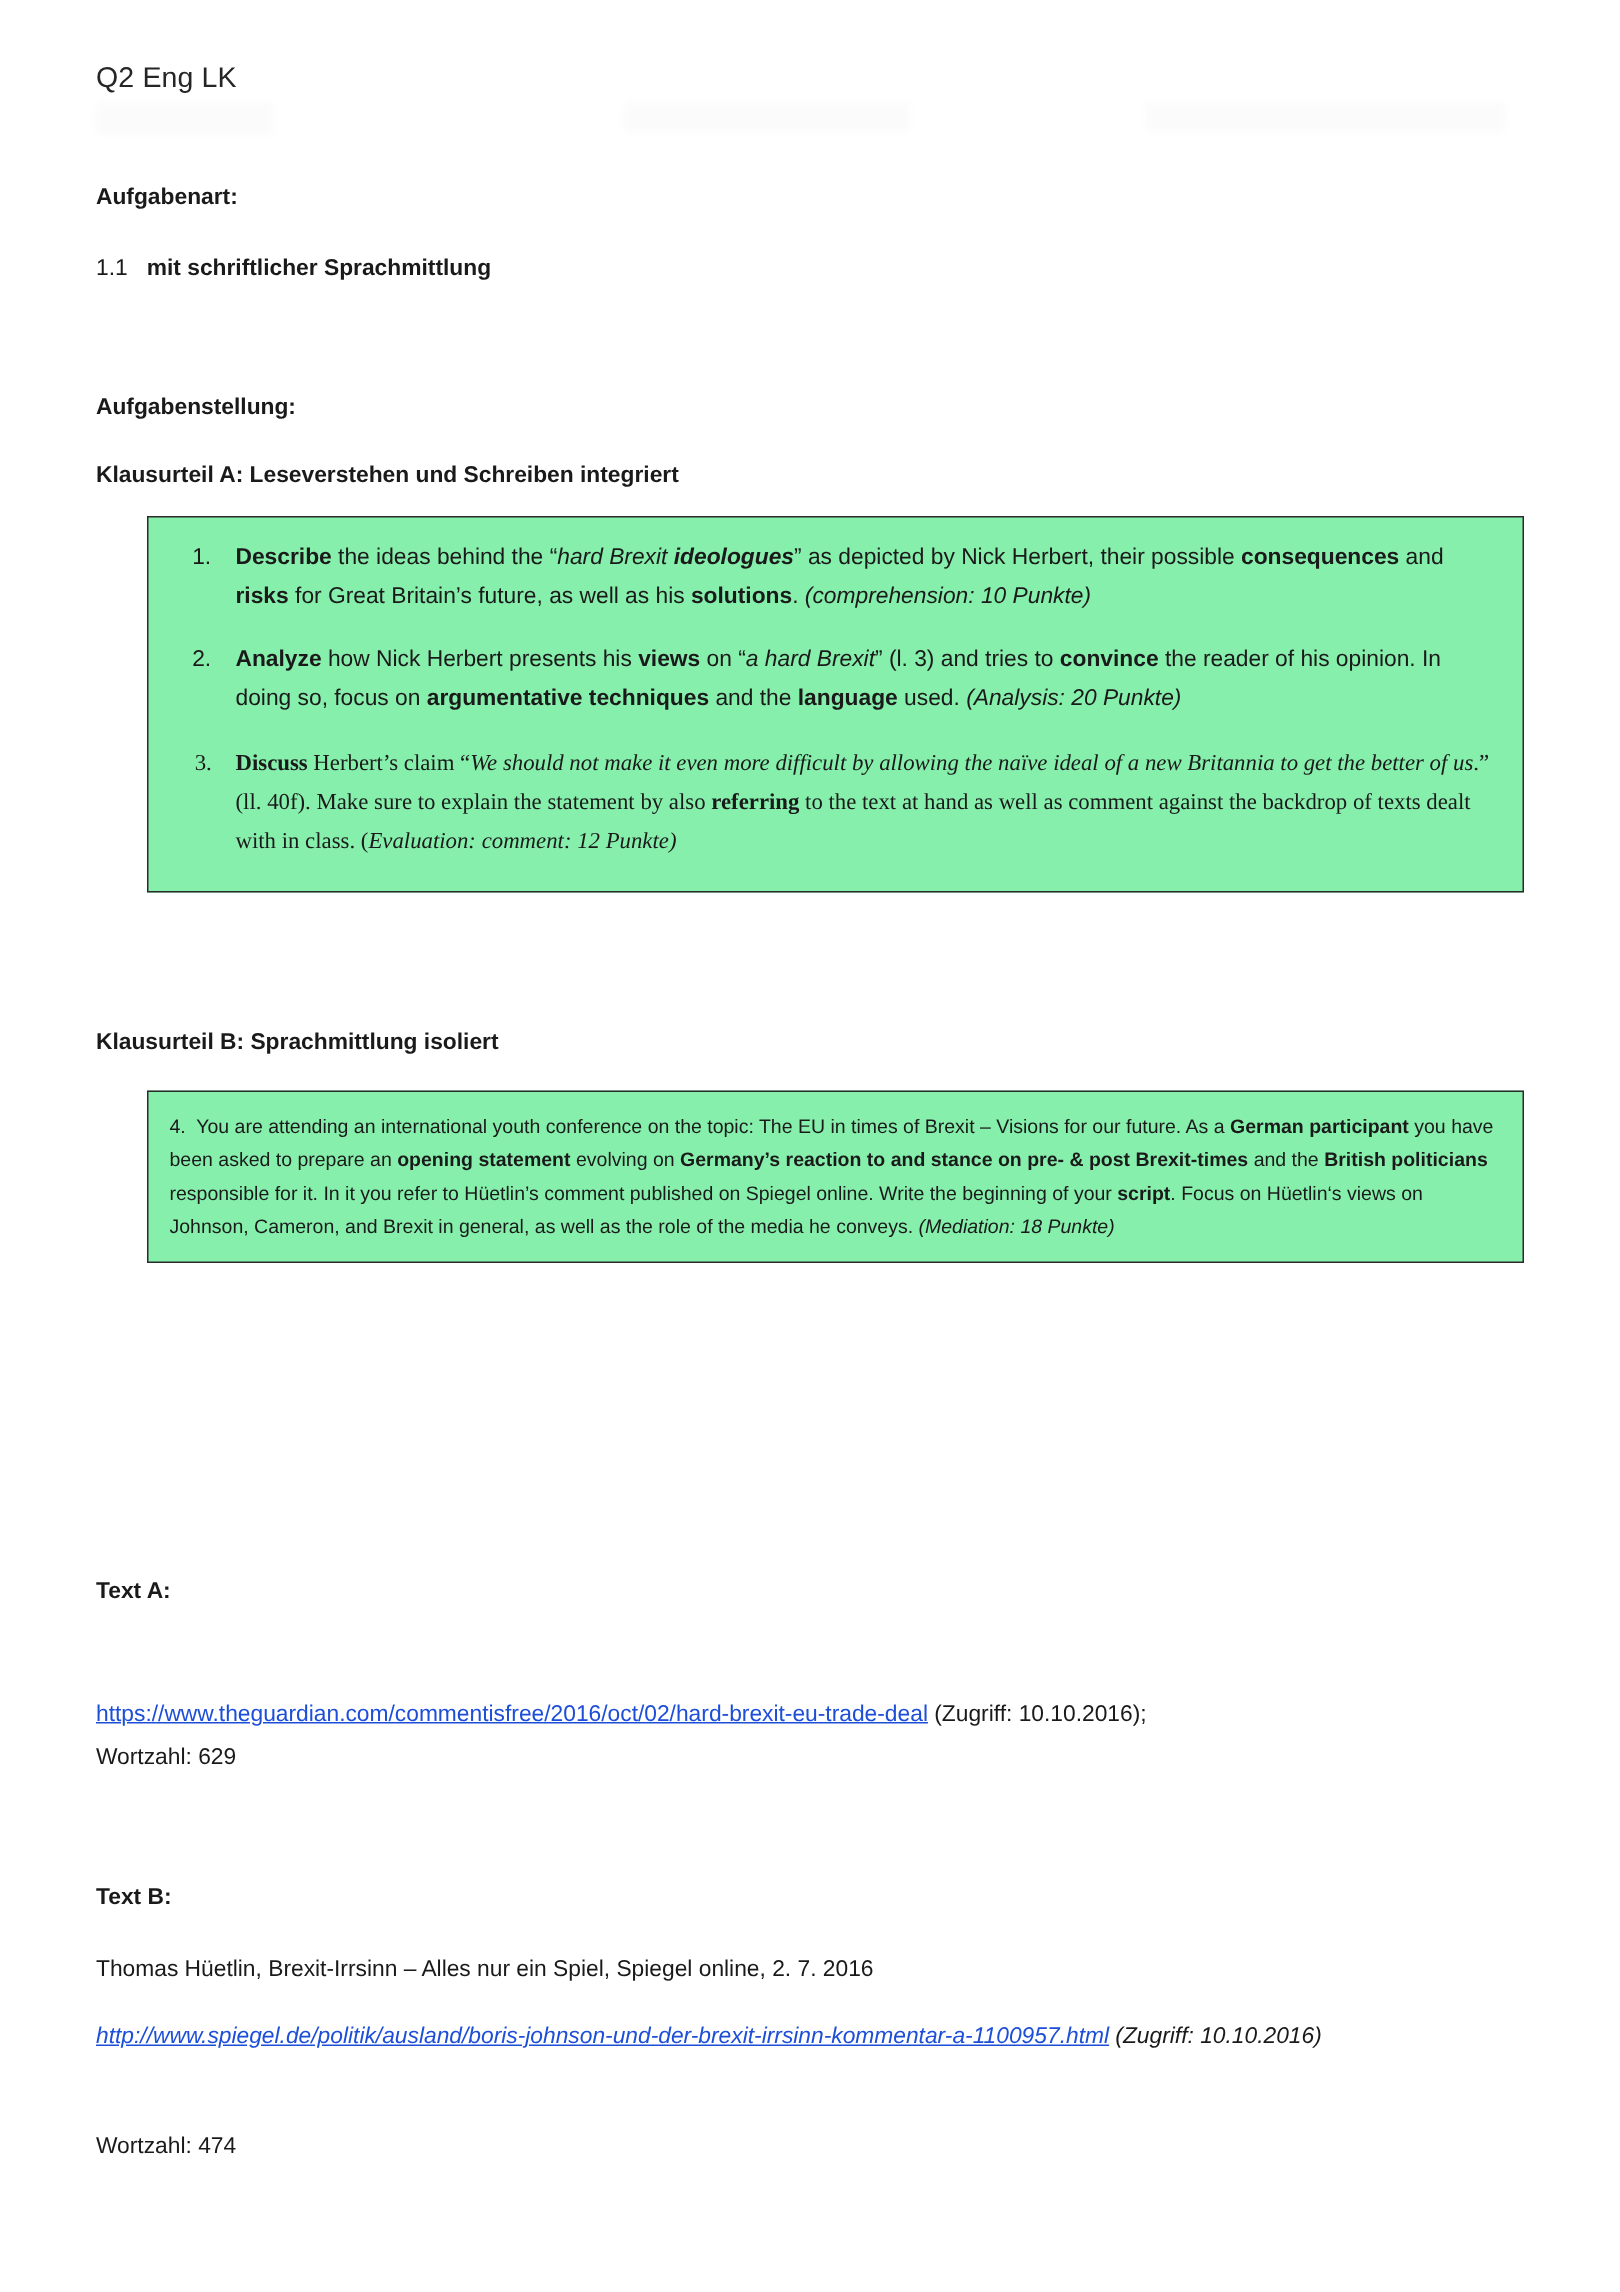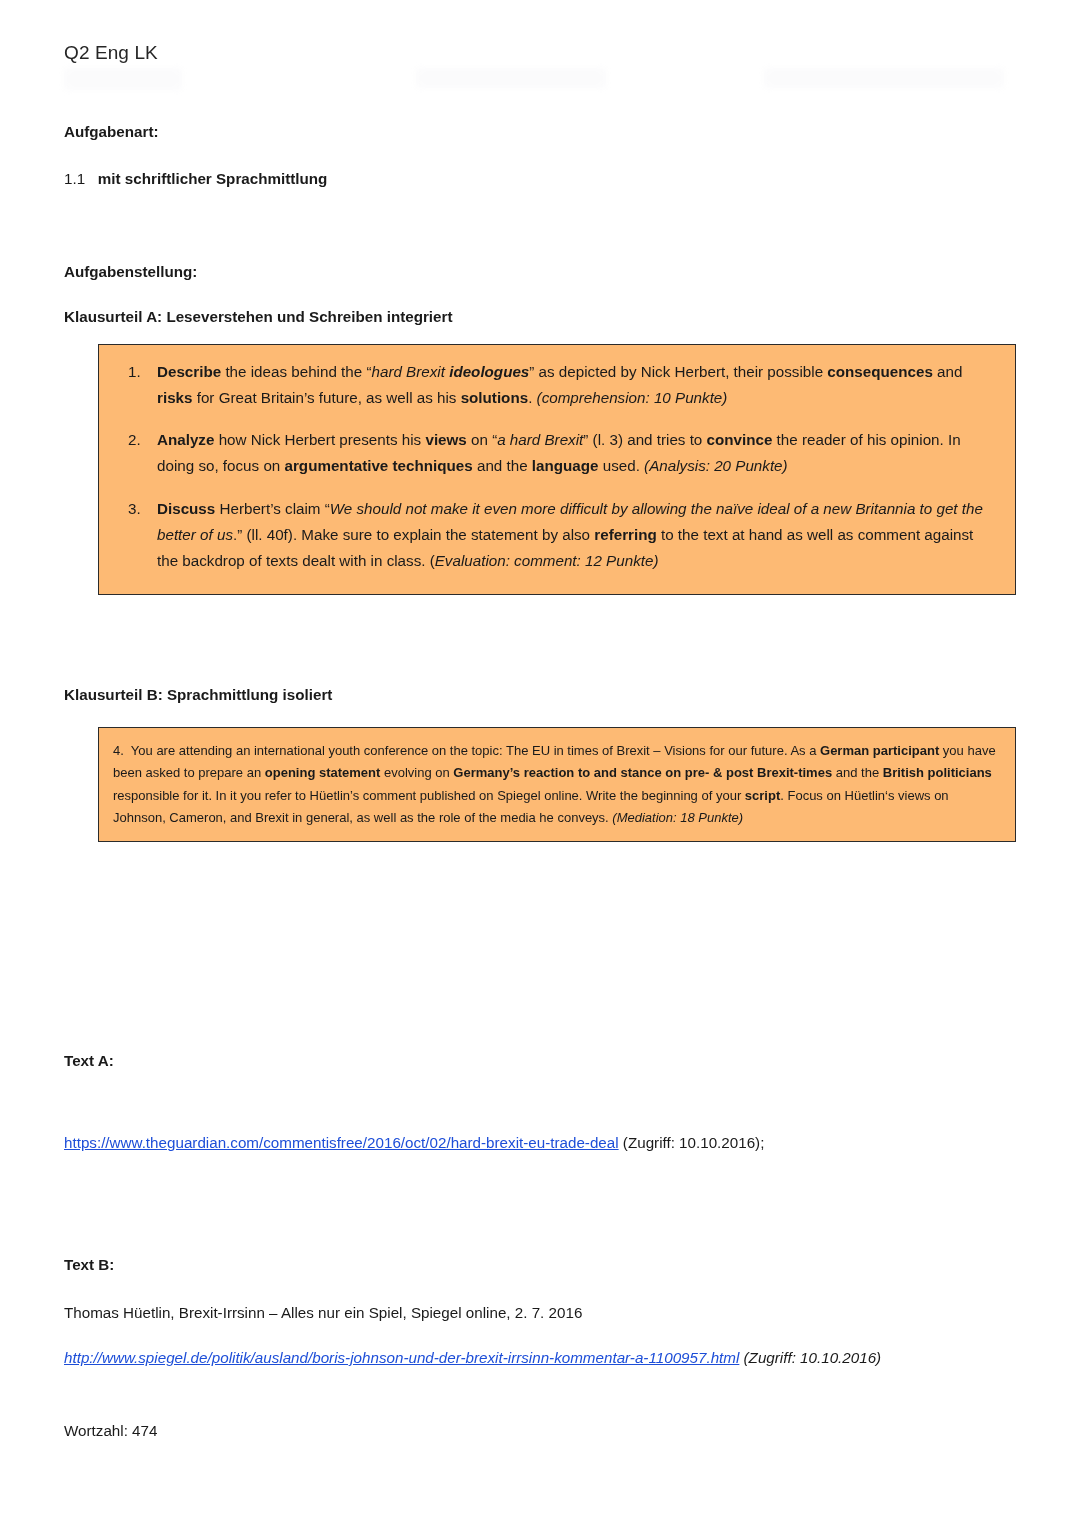--- a/index.html
+++ b/index.html
@@ -60,35 +60,35 @@
   .block.bold { font-weight: 700; }
   .block .lbl-bold { font-weight: 700; }
 
   
   .task-box {
     position: absolute;
     left: 98px;
     width: 918px;
     border: 1.4px solid #2b2b2b;
     box-sizing: border-box;
-    background: #fdba74;
+    background: #86efac;
   }
 
   ol.task-list {
     margin: 0;
     padding: 14px 18px 12px 46px;
     list-style: decimal;
     font-size: 15.2px;
     line-height: 1.72;
   }
   ol.task-list > li {
     margin-bottom: 16px;
     padding-left: 12px;
   }
-  ol.task-list > li:last-child { margin-bottom: 8px; }
+  ol.task-list > li:last-child { margin-bottom: 8px; font-family: Liberation Serif, serif; }
   ol.task-list > li::marker { font-weight: 400; }
 
   .para-box {
     padding: 12px 16px 12px 14px;
     font-size: 13px;
     line-height: 1.72;
   }
 
   
   a.doclink {
@@ -137,20 +137,21 @@
   </div>
 
 
   <div class="block bold" style="top:1013px;margin-top:36px;">Text A:</div>
 
 
   <div class="block" style="top:1131px;">
     <a class="doclink" href="#">https://www.theguardian.com/commentisfree/2016/oct/02/hard-brexit-eu-trade-deal</a><span> (Zugriff: 10.10.2016);</span>
   </div>
 
+  <div class="block" style="top:1160px;">Wortzahl: 629</div>
 
   <div class="block bold" style="top:1253px;">Text B:</div>
 
   <div class="block" style="top:1301px;">Thomas Hüetlin, Brexit-Irrsinn – Alles nur ein Spiel, Spiegel online, 2. 7. 2016</div>
 
   <div class="block" style="top:1346px;font-style:italic;">
     <a class="doclink" href="#">http://www.spiegel.de/politik/ausland/boris-johnson-und-der-brexit-irrsinn-kommentar-a-1100957.html</a><span> (Zugriff: 10.10.2016)</span>
   </div>
 
   <div class="block" style="top:1375px;"></div>

